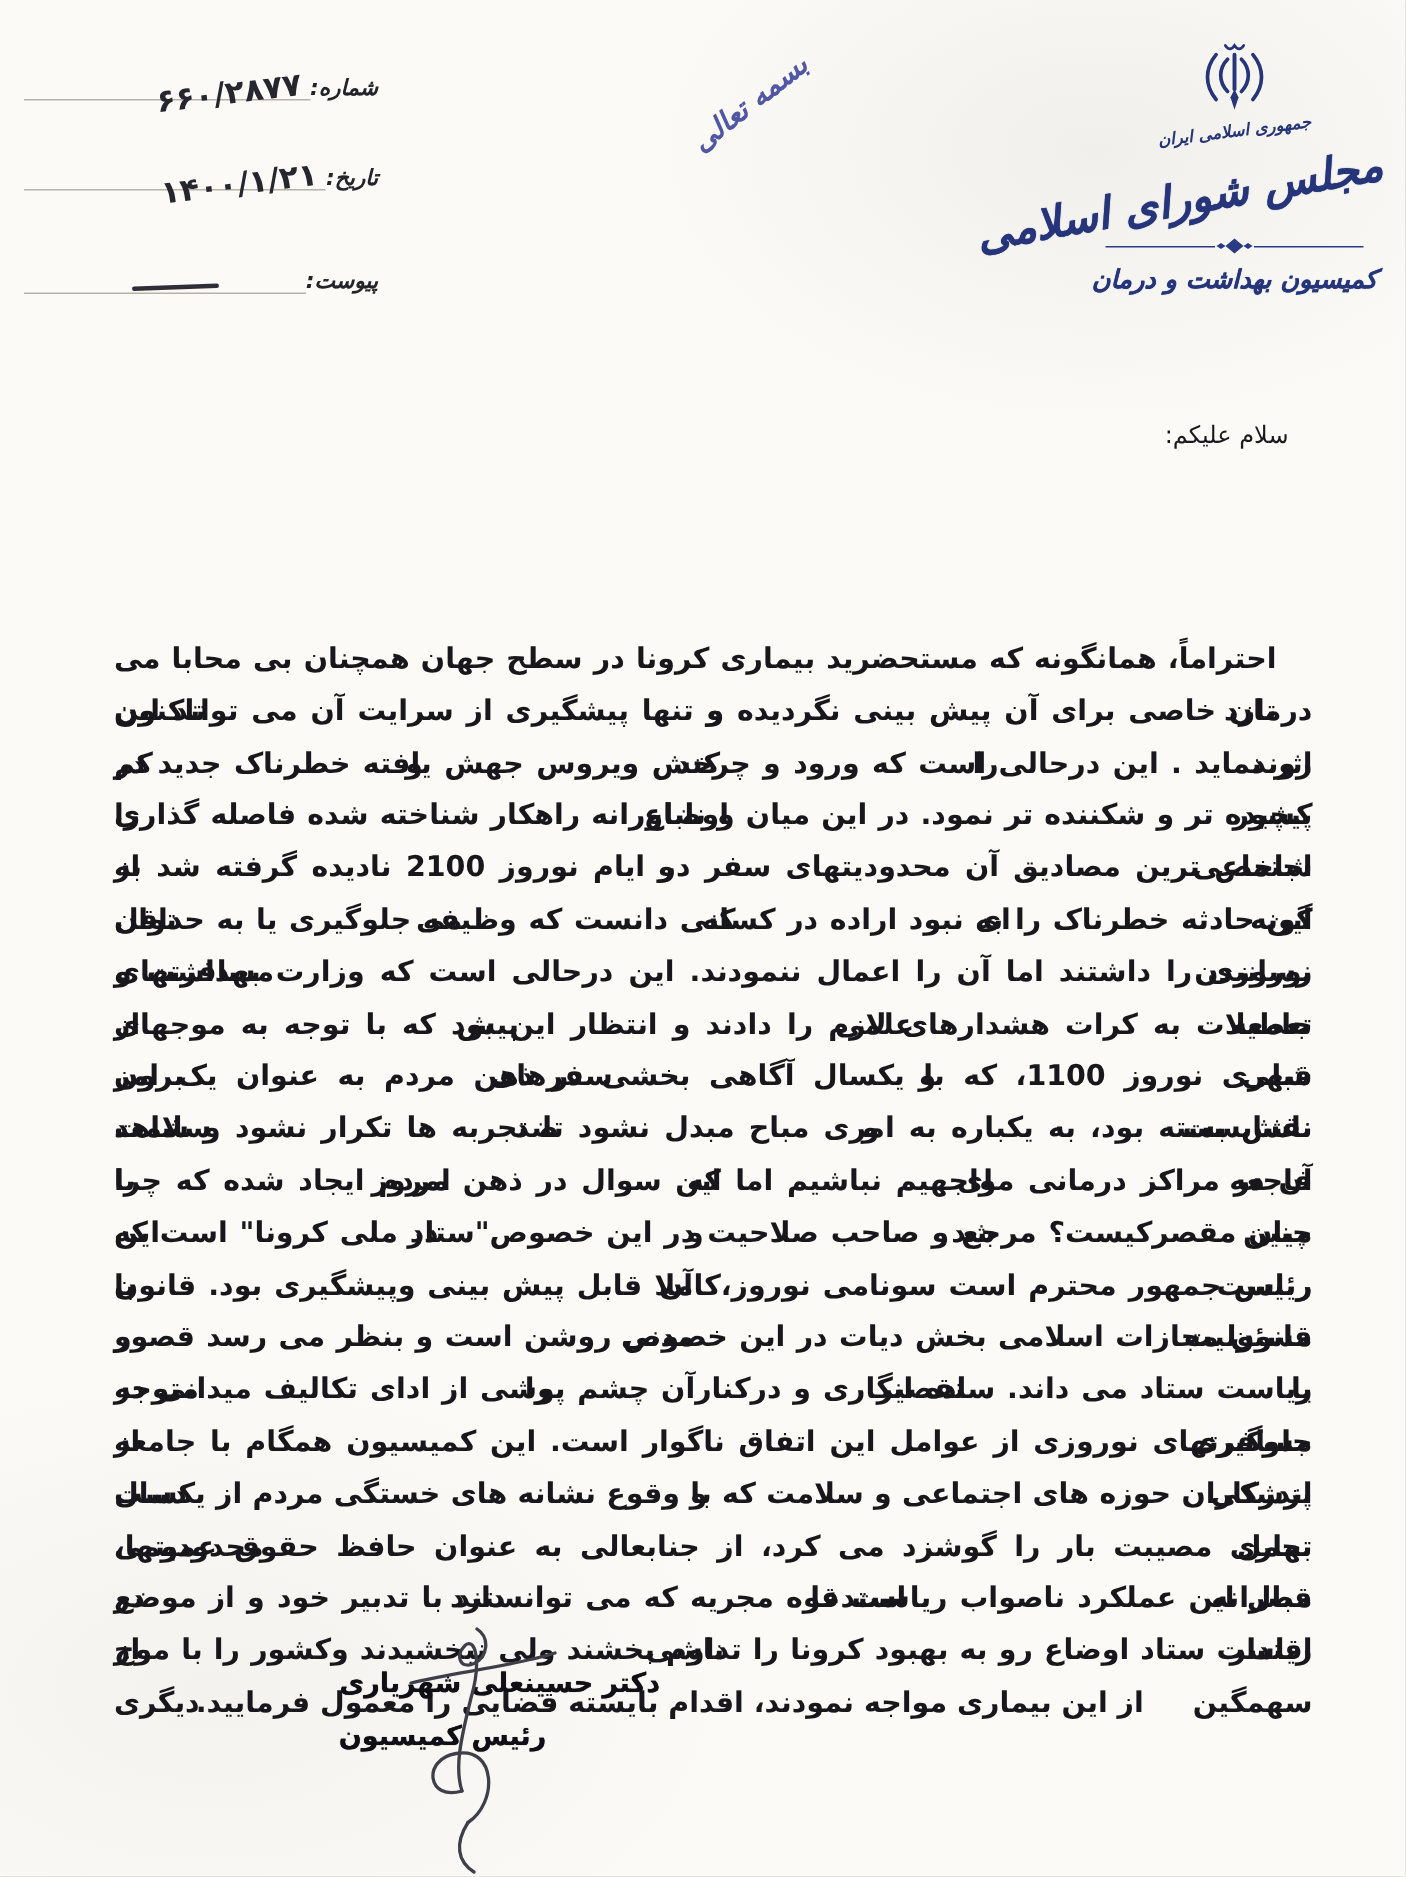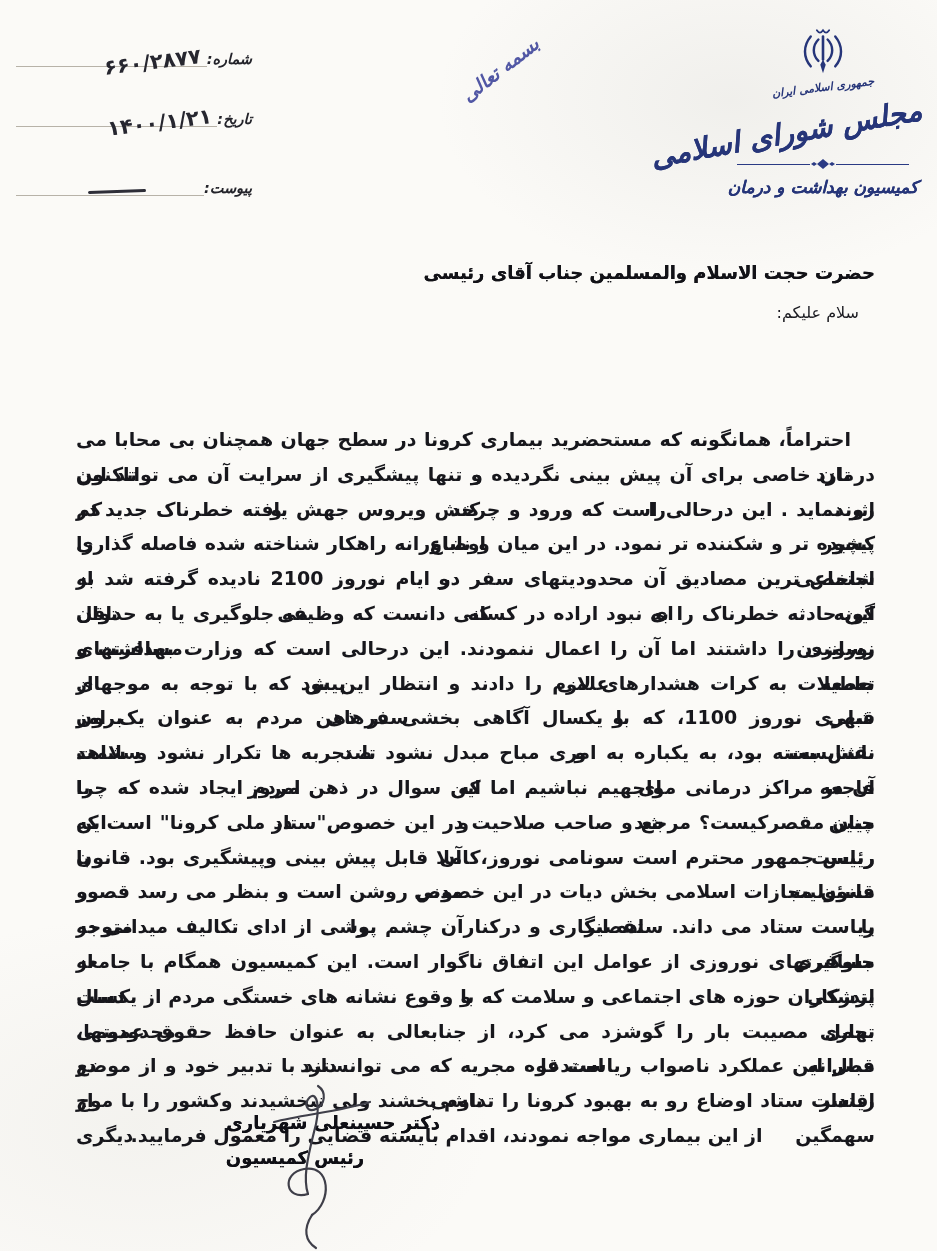--- a/index.html
+++ b/index.html
@@ -132,21 +132,20 @@
         <path d="M13 1 L19 6 L13 11 L7 6 Z" fill="#2a3a84"></path>
         <path d="M4 4 L7 6 L4 8 L1 6 Z" fill="#2a3a84"></path>
         <path d="M22 4 L25 6 L22 8 L19 6 Z" fill="#2a3a84"></path>
       </svg>
       <span class="divline"></span>
     </div>
     <div class="commission">کمیسیون بهداشت و درمان</div>
   </div>
 
   <div class="addr">
-    <div class="addr-line">حضرت حجت الاسلام والمسلمین جناب آقای رئیسی</div>
     <div class="salutation">سلام علیکم:</div>
   </div>
 
   <div class="body">
     <div>
         <div class="bline first">احتراماً، همانگونه که مستحضرید بیماری کرونا در سطح جهان همچنان بی محابا می تازد و تاکنون</div>
         <div class="bline">درمان خاصی برای آن پیش بینی نگردیده و تنها پیشگیری از سرایت آن می تواند این روند را کند و کم</div>
         <div class="bline">اثر نماید . این درحالی است که ورود و چرخش ویروس جهش یافته خطرناک جدید در کشور اوضاع را</div>
         <div class="bline">پیچیده تر و شکننده تر نمود. در این میان و ناباورانه راهکار شناخته شده فاصله گذاری اجتماعی و از</div>
         <div class="bline">شاخص ترین مصادیق آن محدودیتهای سفر در ایام نوروز 2100 نادیده گرفته شد به گونه ای که می توان</div>

